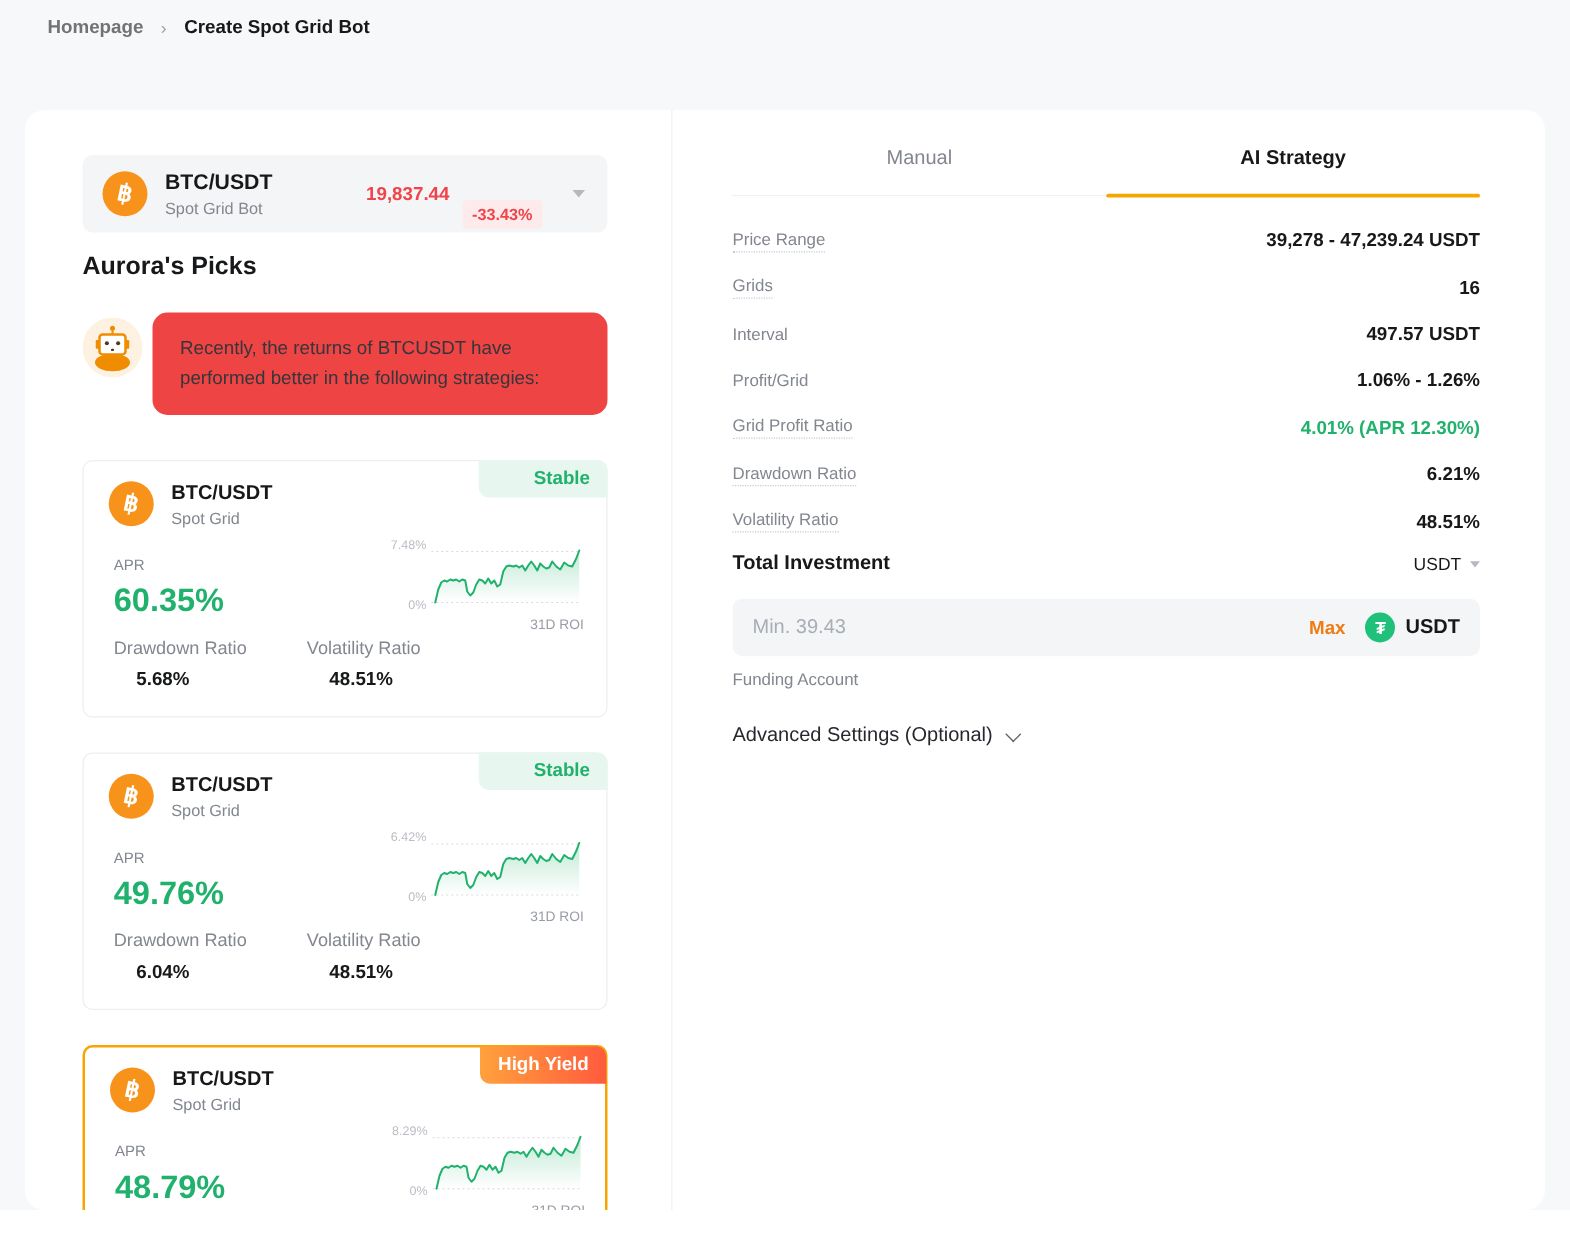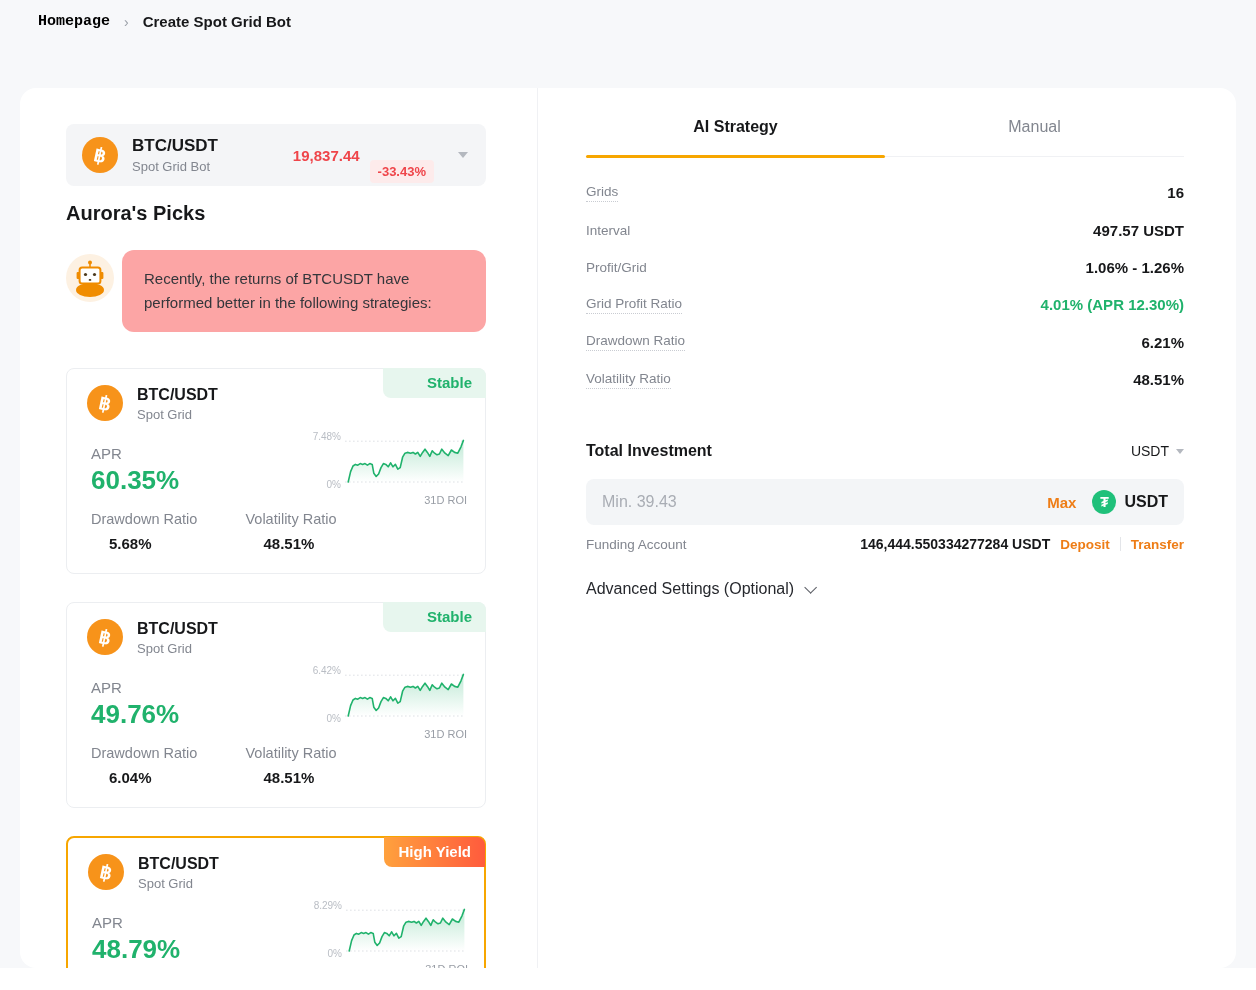--- a/index.html
+++ b/index.html
@@ -8,21 +8,21 @@
     font-family:"Liberation Sans", sans-serif;
     background:#ffffff;
     color:#17181a;
     position:relative;
     overflow:hidden;
   }
   .page-bg { position:absolute; left:0; top:0; width:1256px; height:968px; background:#f7f8fa; }
 
   
   .breadcrumb { position:absolute; left:38px; top:13px; display:flex; align-items:center; gap:14px; font-size:15px; }
-  .crumb-home { color:#000000; font-weight:bold; cursor:pointer;font-family:Liberation Mono, monospace; }
+  .crumb-home { color:#737373; font-weight:bold; cursor:pointer; }
   .crumb-sep { color:#9ba0a8; font-size:14px; }
   .crumb-current { color:#17181a; font-weight:bold; }
 
   
   .panel { position:absolute; left:20px; top:88px; width:1216px; height:880px; background:#fff; border-radius:16px; overflow:hidden; }
   .left-col { position:absolute; left:0; top:0; width:517px; height:100%; }
   .right-col { position:absolute; left:517px; top:0; width:699px; height:100%; border-left:1px solid #f0f1f4; }
 
   
   .pair-selector { position:absolute; left:46px; top:36px; width:420px; height:62px; background:#f4f5f7; border-radius:8px; display:flex; align-items:center; padding:0 18px 0 16px; cursor:pointer; }
@@ -33,35 +33,35 @@
   .pair-product { font-size:13px; color:#82868f; line-height:17px; margin-top:2px; }
   .pair-right { margin-left:auto; display:flex; align-items:center; gap:10px; }
   .pair-price { color:#ef454a; font-weight:bold; font-size:15px; }
   .pair-change { color:#ef454a; font-weight:bold; font-size:13px; background:#fdebeb; border-radius:4px; padding:4px 8px;margin-top:32px; }
   .tri-down { width:0; height:0; border-left:5px solid transparent; border-right:5px solid transparent; border-top:6px solid #b4b8bf; margin-left:14px; }
 
   .picks-title { position:absolute; left:46px; top:114px; font-size:20px; font-weight:bold; color:#17181a; }
 
   
   .robot { position:absolute; left:46px; top:166px; width:48px; height:48px; }
-  .bubble { position:absolute; left:102px; top:162px; width:364px; background:#fca5a5; border-radius:12px; padding:17px 22px; font-size:15px; line-height:24px; color:#34363b; }
+  .bubble { position:absolute; left:102px; top:162px; width:364px; background:#ef4444; border-radius:12px; padding:17px 22px; font-size:15px; line-height:24px; color:#34363b; }
 
   
   .s-card { position:absolute; left:46px; width:420px; height:206px; background:#fff; border:1px solid #eceef1; border-radius:8px; cursor:pointer; }
   .s-card.card-0 { top:280px; }
   .s-card.card-1 { top:514px; }
   .s-card.card-2 { top:748px; border:2px solid #f7a600; }
   .badge { position:absolute; top:-1px; right:-1px; font-size:15px; font-weight:bold; padding:6px 14px 7px; border-radius:0 8px 0 8px; }
   .badge.stable { background:#e7f6ee; color:#20b26c;padding-left:44px; }
   .badge.high-yield { background:linear-gradient(90deg,#ffa13d,#ff5b3d); color:#fff; }
   .s-head { position:absolute; left:20px; top:16px; display:flex; }
   .s-names { margin-left:14px; }
   .s-pair { font-size:16px; font-weight:bold; color:#17181a; line-height:19px; }
   .s-product { font-size:13px; color:#82868f; margin-top:3px; }
-  .apr-label { position:absolute; left:24px; top:76px; font-size:15px; color:#82868f; }
+  .apr-label { position:absolute; left:24px; top:76px; font-size:12px; color:#82868f; }
   .apr-value { position:absolute; left:24px; top:96px; font-size:26px; font-weight:bold; color:#20b26c; }
 
   .chart { position:absolute; left:230px; top:62px; width:172px; height:80px; }
   .chart svg { position:absolute; left:48px; top:0; }
   .chart-max { position:absolute; right:128px; top:0px; font-size:10px; color:#b9bdc4; }
   .chart-min { position:absolute; right:128px; top:48px; font-size:10px; color:#b9bdc4; }
   .chart-caption { position:absolute; right:2px; top:63px; font-size:11px; color:#989da5; }
 
   .s-stats { position:absolute; left:24px; top:142px; width:372px; }
   .s-stat { display:inline-block; vertical-align:top; }
@@ -271,25 +271,29 @@
           <path d="M4,56 7,43 10,36 13,34 16,35 19,33 22,34 25,33 28,35 31,33 34,34 36,45 39,49 42,46 45,38 48,33 51,34 54,37 57,32 60,37 63,34 66,40 69,38 72,25 75,20 78,19 82,20 85,19 88,21 91,19 94,24 97,19 100,15 103,19 106,24 109,17 112,20 115,22 118,21 121,15 125,20 129,23 133,16 137,19 141,20 145,12 148,4" fill="none" stroke="#20b26c" stroke-width="2" stroke-linejoin="round" stroke-linecap="round"></path>
         </svg>
         <span class="chart-caption">31D ROI</span>
       </div>
     </div>
   </div>
 
   <div class="right-col">
 
     <div class="tabs">
+      <div class="tab">Manual</div>
       <div class="tab active">AI Strategy</div>
-      <div class="tab">Manual</div>
     </div>
 
     <div class="details">
+      <div class="d-row">
+        <span class="d-label dotted">Price Range</span>
+        <span class="d-value">39,278 - 47,239.24 USDT</span>
+      </div>
       <div class="d-row">
         <span class="d-label dotted">Grids</span>
         <span class="d-value">16</span>
       </div>
       <div class="d-row">
         <span class="d-label">Interval</span>
         <span class="d-value">497.57 USDT</span>
       </div>
       <div class="d-row">
         <span class="d-label">Profit/Grid</span>
@@ -321,26 +325,20 @@
       <input type="text" placeholder="Min. 39.43" style="">
       <span class="max-btn">Max</span>
       <span class="token">
         <span class="tether-icon">₮</span>
         <span class="token-name">USDT</span>
       </span>
     </div>
 
     <div class="funding-row">
       <span class="funding-label">Funding Account</span>
-      <span class="funding-right">
-        <span class="funding-balance">146,444.550334277284 USDT</span>
-        <span class="link-orange">Deposit</span>
-        <span class="v-div"></span>
-        <span class="link-orange">Transfer</span>
-      </span>
     </div>
 
     <div class="advanced-row">
       <span class="advanced-label">Advanced Settings (Optional)</span>
       <span class="chev-down"></span>
     </div>
 
   </div>
 </div>
 

